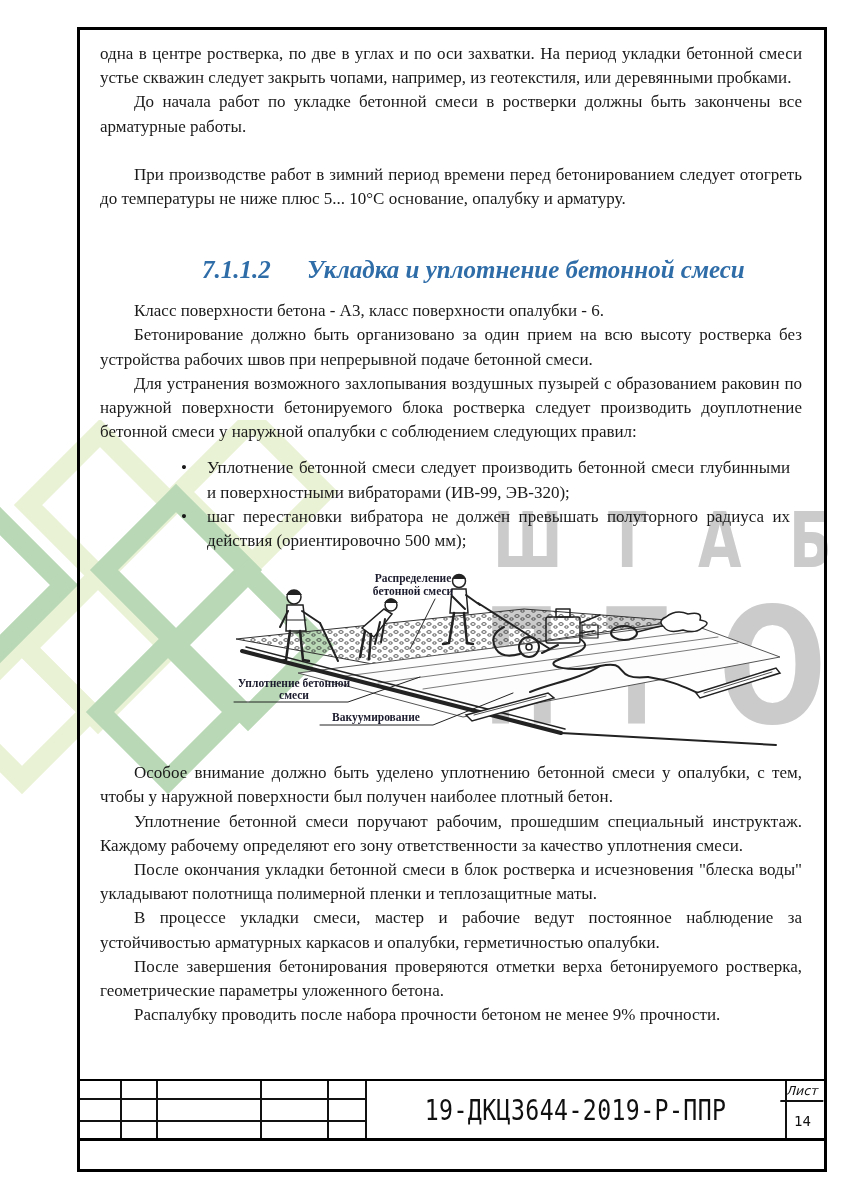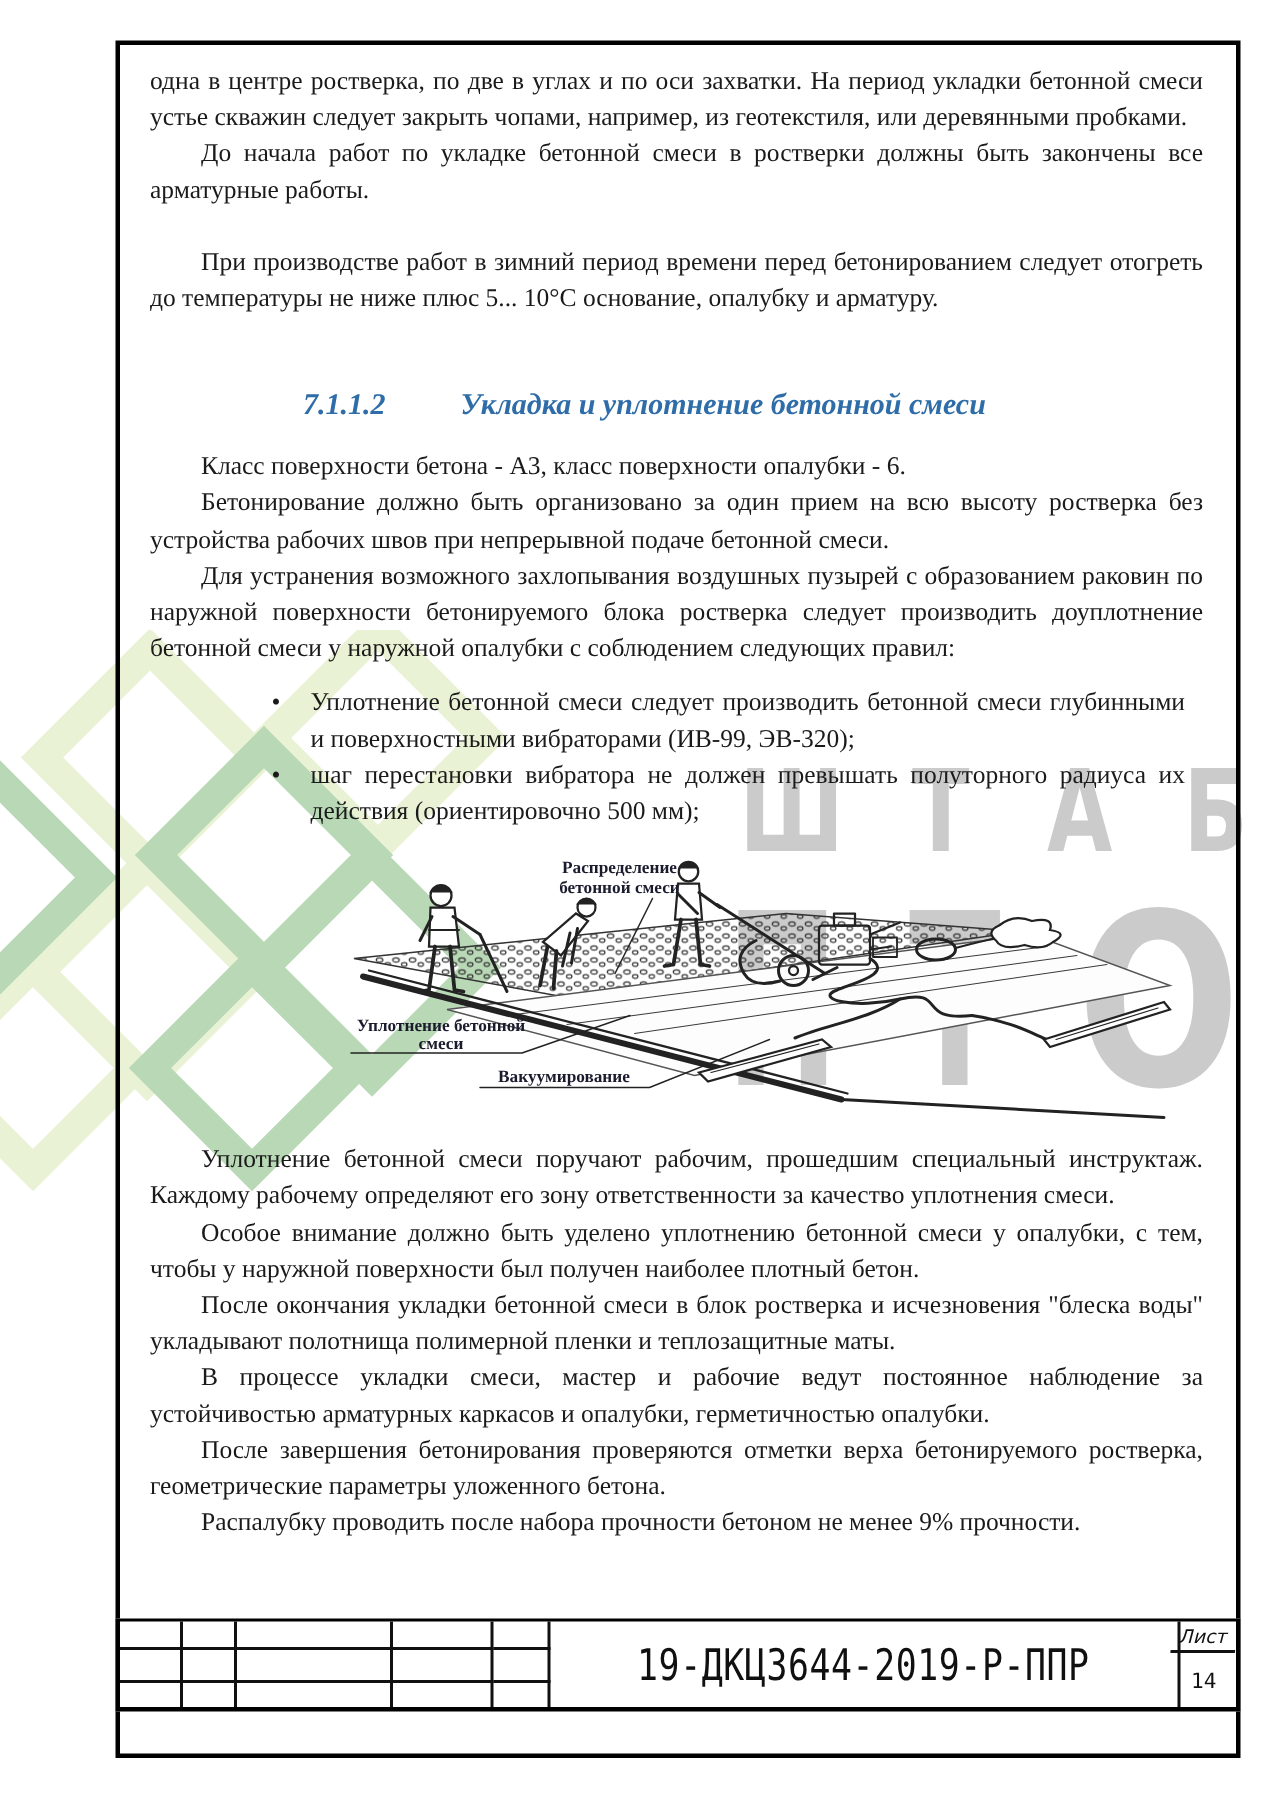--- a/index.html
+++ b/index.html
@@ -42,21 +42,21 @@
     font-family:"DejaVu Sans Mono", monospace;font-size:14px;color:#111;}
 
   
   .content{position:absolute;left:100px;top:42px;width:702px;z-index:2;
     font-size:17px;line-height:24.2px;color:var(--ink);text-align:justify;}
   .content p{margin:0;text-indent:34px;}
   .content p.noindent{text-indent:0;}
   .content p.gap-before{margin-top:24px;}
   .bold{font-weight:normal;}
   .section-heading{margin:46px 0 16px 102px;display:flex;color:var(--heading-blue);
-    font-weight:bold;font-style:italic;font-size:20px;line-height:26px;text-align:left;}
+    font-weight:bold;font-style:italic;font-size:25px;line-height:26px;text-align:left;}
   .section-heading .num{display:inline-block;width:105px;flex:0 0 105px;}
   ul.bullets{margin:12px;padding:0 0 0 95px;list-style:none;}
   ul.bullets li{position:relative;text-align:justify;}
   ul.bullets li::before{content:"\2022";position:absolute;left:-26px;top:0;font-size:17px;}
 
   
   .figure{position:relative;height:178px;margin:6px 0 18px 0;}
   .figure svg{position:absolute;left:128px;top:0;}
   .fig-label{font-family:"Liberation Serif", serif;font-weight:bold;font-size:11.5px;fill:#1b1b2e;}
   .sketch{stroke:#222;fill:none;stroke-linecap:round;stroke-linejoin:round;}
@@ -185,22 +185,22 @@
         <path class="sketch" stroke-width="1" stroke="#333" d="M92,160 L205,160 L285,128"></path>
 
         <text class="fig-label" x="185" y="17" text-anchor="middle">Распределение</text>
         <text class="fig-label" x="185" y="30" text-anchor="middle">бетонной смеси</text>
         <text class="fig-label" x="66" y="122" text-anchor="middle">Уплотнение бетонной</text>
         <text class="fig-label" x="66" y="134" text-anchor="middle">смеси</text>
         <text class="fig-label" x="148" y="156" text-anchor="middle">Вакуумирование</text>
       </svg>
     </div>
 
+    <p>Особое внимание должно быть уделено уплотнению бетонной смеси у опалубки, с тем, чтобы у наружной поверхности был получен наиболее плотный бетон.</p>
     <p>Уплотнение бетонной смеси поручают рабочим, прошедшим специальный инструктаж. Каждому рабочему определяют его зону ответственности за качество уплотнения смеси.</p>
-    <p>Особое внимание должно быть уделено уплотнению бетонной смеси у опалубки, с тем, чтобы у наружной поверхности был получен наиболее плотный бетон.</p>
     <p>После окончания укладки бетонной смеси в блок ростверка и исчезновения "блеска воды" укладывают полотнища полимерной пленки и теплозащитные маты.</p>
     <p>В процессе укладки смеси, мастер и рабочие ведут постоянное наблюдение за устойчивостью арматурных каркасов и опалубки, герметичностью опалубки.</p>
     <p>После завершения бетонирования проверяются отметки верха бетонируемого ростверка, геометрические параметры уложенного бетона.</p>
     <p>Распалубку проводить после набора прочности бетоном не менее 9% прочности.</p>
   </div>
 
   <div class="titleblock">
     <div class="tb-left">
       <div class="tb-cell"></div>
       <div class="tb-cell"></div>

